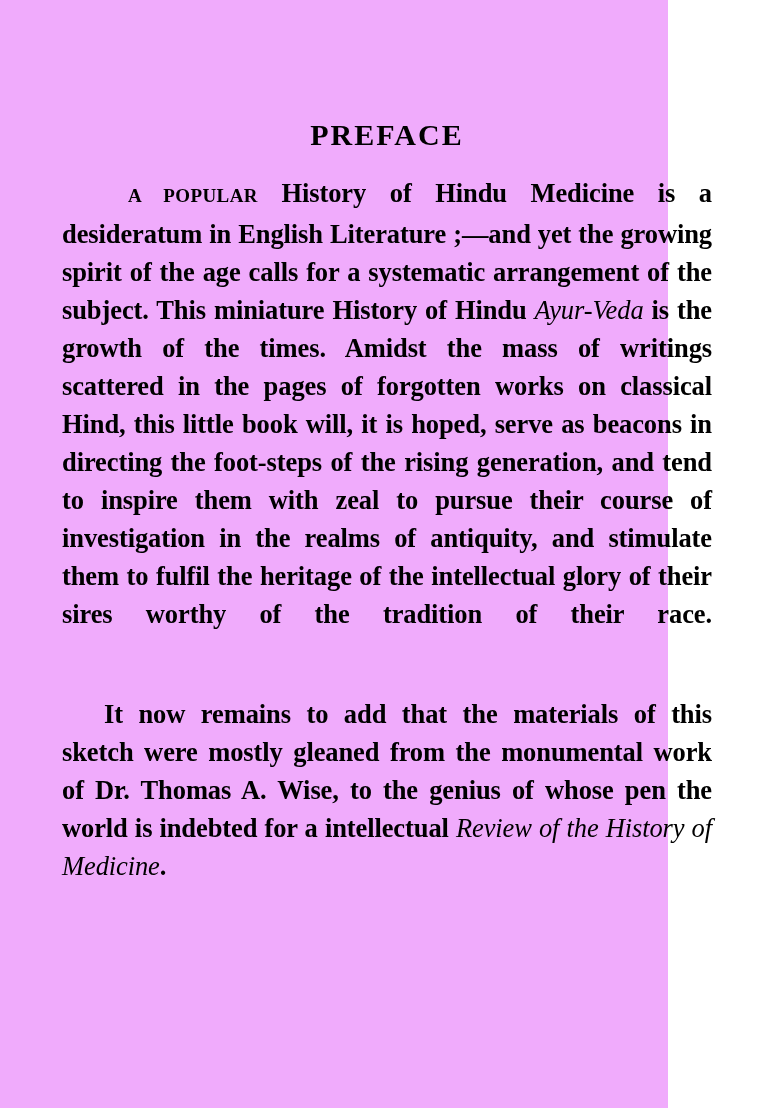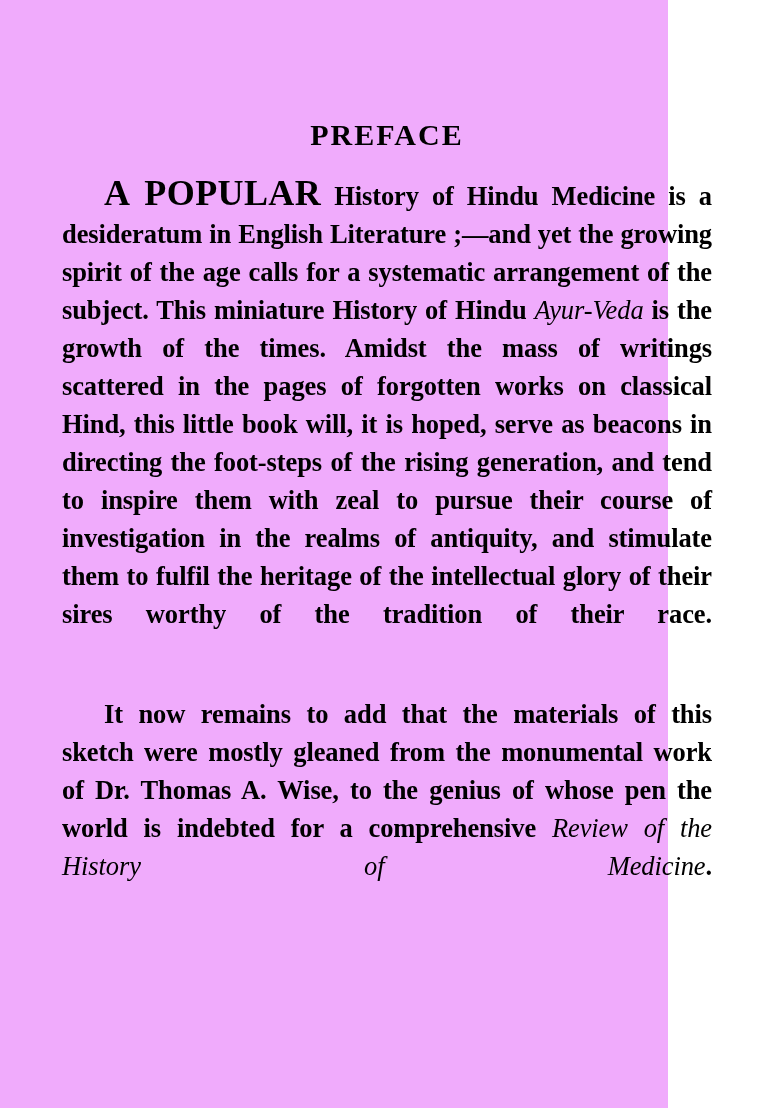--- a/index.html
+++ b/index.html
@@ -70,22 +70,23 @@
   }
 
   
   .para::after {
     content: "";
     display: inline-block;
     width: 100%;
   }
 
   .opening {
-    font-size: 36px;
+    font-size: 19px;
     letter-spacing: 0.4px;
+    margin-left: 24px;
   }
 
   .title-italic {
     font-style: italic;
     font-weight: 400;
   }
 
   
   .para, .page-title {
     text-rendering: optimizeLegibility;
@@ -93,16 +94,16 @@
 </style>
 </head>
 <body>
 
 <div class="page">
   <div class="textblock">
 
     <h1 class="page-title">PREFACE</h1>
 
     <p class="para" id="para-1"><span class="indent"></span><span class="opening">A POPULAR</span><span> History of Hindu Medicine is a desideratum in English Literature ;—and yet the growing spirit of the age calls for a systematic arrangement of the subject. This miniature History of Hindu </span><span class="title-italic">Ayur-Veda</span><span> is the growth of the times. Amidst the mass of writings scattered in the pages of forgotten works on classical Hind, this little book will, it is hoped, serve as beacons in directing the foot-steps of the rising generation, and tend to inspire them with zeal to pursue their course of investigation in the realms of antiquity, and stimulate them to fulfil the heritage of the intellectual glory of their sires worthy of the tradition of their race.</span></p>
-    <p class="para" id="para-2"><span class="indent"></span><span>It now remains to add that the materials of this sketch were mostly gleaned from the monumental work of Dr. Thomas A. Wise, to the genius of whose pen the world is indebted for a comprehensive </span><span class="title-italic">Review of the History of Medicine</span><span>.</span></p>
+    <p class="para" id="para-2"><span class="indent"></span><span>It now remains to add that the materials of this sketch were mostly gleaned from the monumental work of Dr. Thomas A. Wise, to the genius of whose pen the world is indebted for a intellectual </span><span class="title-italic">Review of the History of Medicine</span><span>.</span></p>
 
   </div>
 </div>
 
 </body></html>

